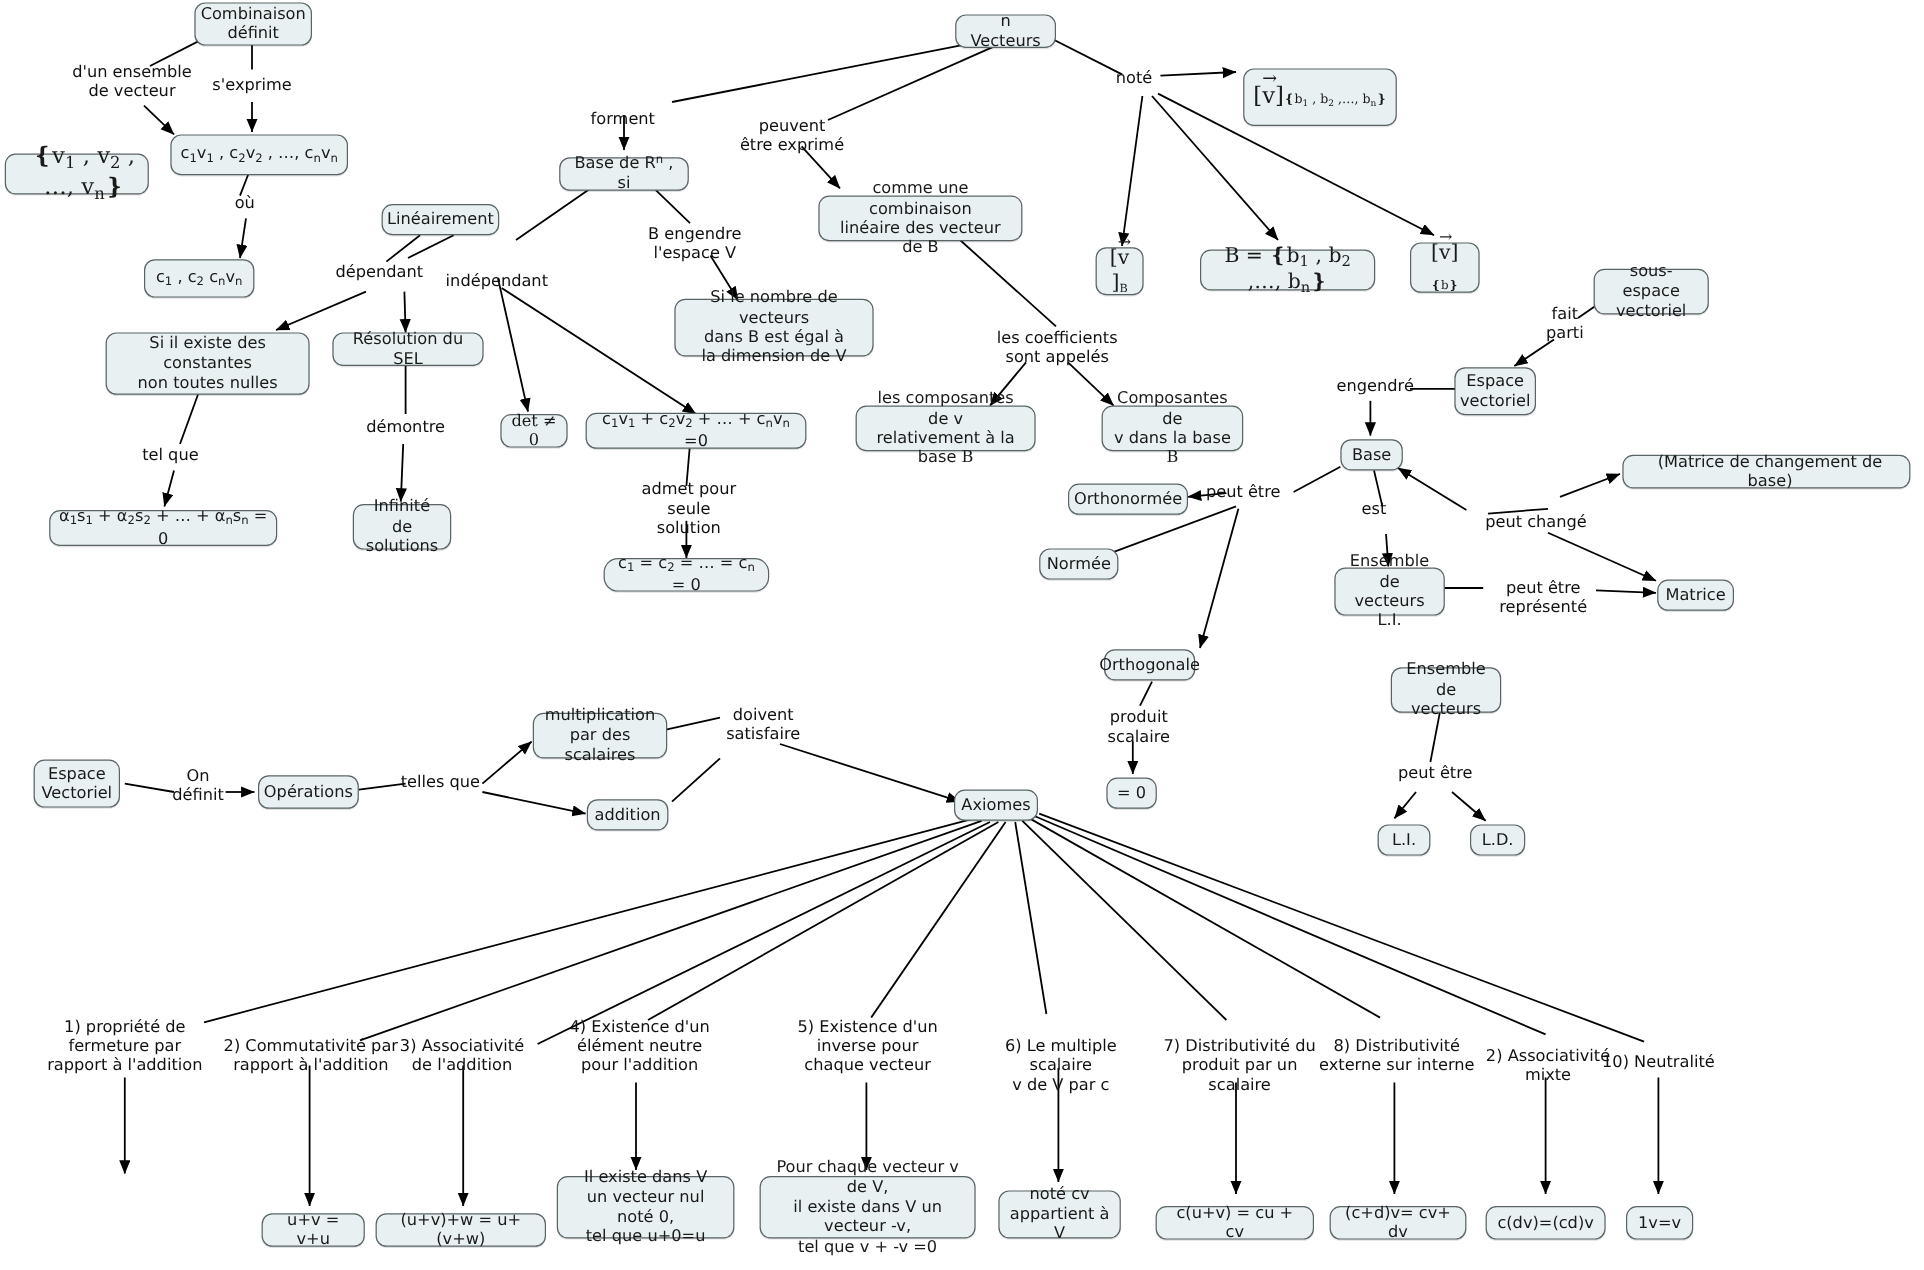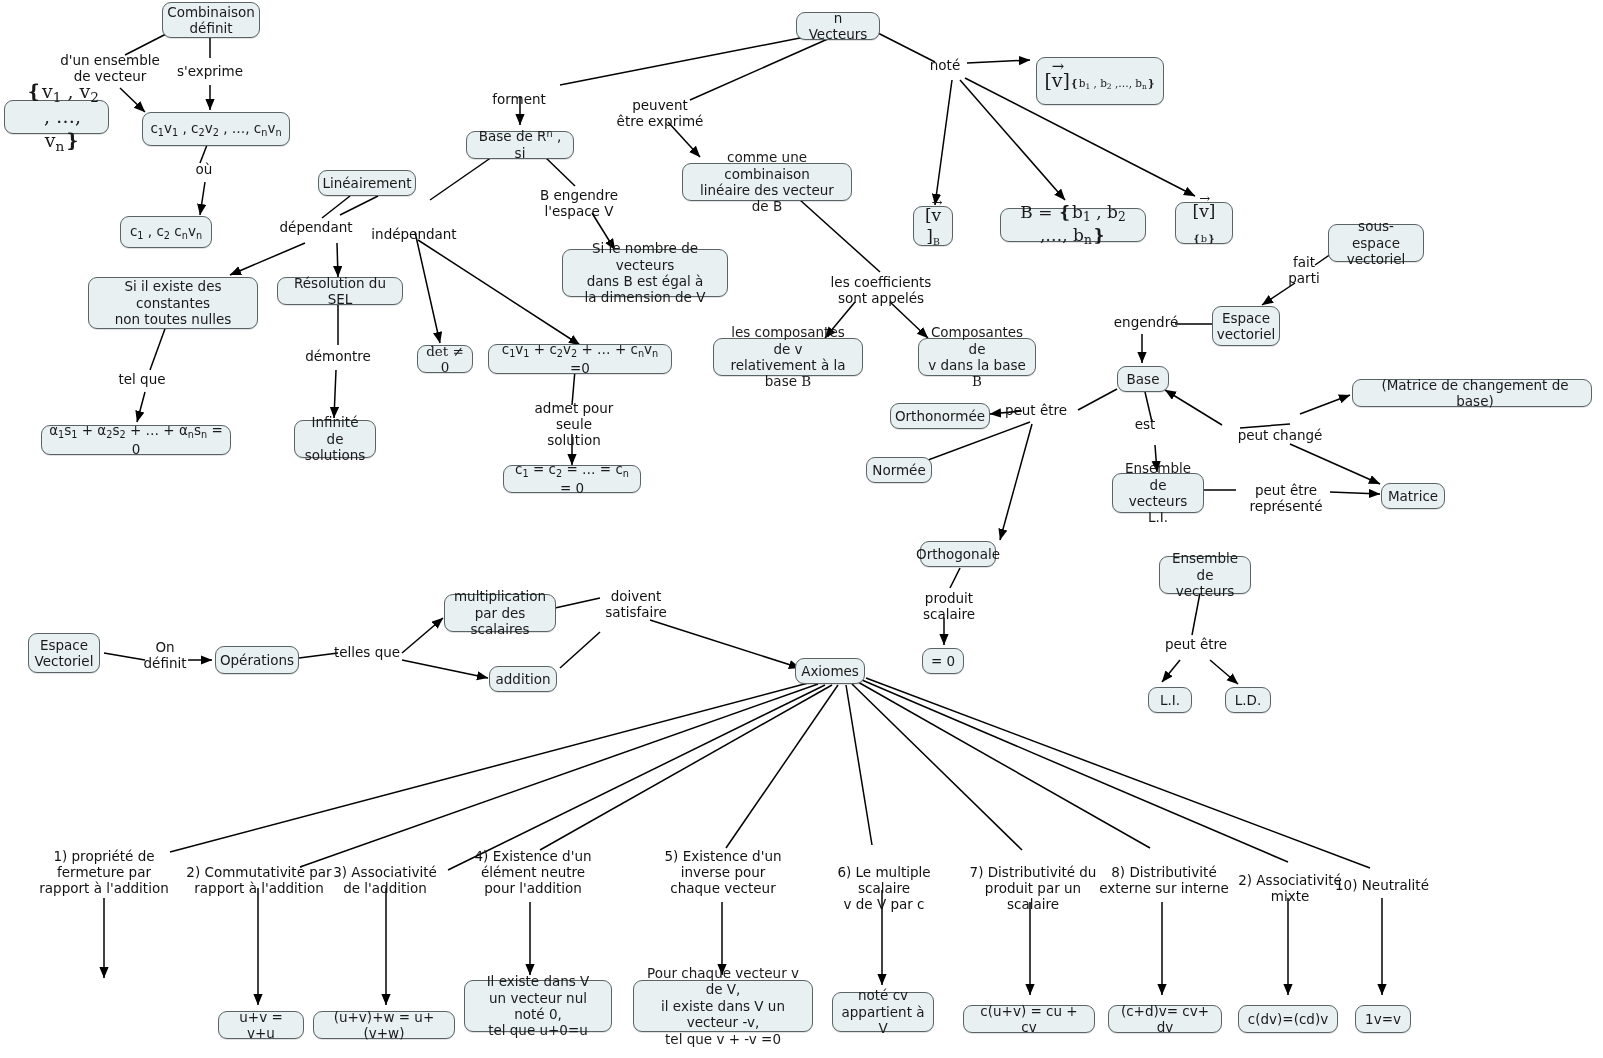--- a/index.html
+++ b/index.html
@@ -152,21 +152,21 @@
       <path d="M1030,902 L1030,995" marker-end="url(#ah)"></path>
       <path d="M1162,902 L1162,995" marker-end="url(#ah)"></path>
       <path d="M1288,898 L1288,995" marker-end="url(#ah)"></path>
       <path d="M1382,898 L1382,995" marker-end="url(#ah)"></path>
     </g>
   </svg>
 
   <div class="node" style="left:162px;top:2px;width:98px;height:36px;">Combinaison
 définit</div>
 
-  <div class="node big" style="left:4px;top:100px;width:105px;height:34px;padding-left:19px;">
+  <div class="node big" style="left:4px;top:128px;width:120px;height:34px;padding-left:19px;">
     <span class="serif">❴v<sub>1</sub> , v<sub>2</sub> , …, v<sub>n</sub>❵</span>
   </div>
 
   <div class="node" style="left:142px;top:112px;width:148px;height:34px;">
     <span>c<sub>1</sub>v<sub>1</sub> , c<sub>2</sub>v<sub>2</sub> , …, c<sub>n</sub>v<sub>n</sub></span>
   </div>
 
   <div class="node" style="left:120px;top:216px;width:92px;height:32px;">
     <span>c<sub>1</sub> , c<sub>2</sub>  c<sub>n</sub>v<sub>n</sub></span>
   </div>
@@ -213,21 +213,21 @@
     <span>c<sub>1</sub>v<sub>1</sub> + c<sub>2</sub>v<sub>2</sub> + … + c<sub>n</sub>v<sub>n</sub>  =0</span>
   </div>
 
   <div class="node" style="left:41px;top:425px;width:190px;height:30px;">
     <span>α<sub>1</sub>s<sub>1</sub> + α<sub>2</sub>s<sub>2</sub> + … + α<sub>n</sub>s<sub>n</sub> = 0</span>
   </div>
 
   <div class="node" style="left:294px;top:420px;width:82px;height:38px;">Infinité de
 solutions</div>
 
-  <div class="node" style="left:503px;top:465px;width:138px;height:28px;">
+  <div class="node" style="left:503px;top:465px;width:138px;height:28px;border-radius:12px;">
     <span>c<sub>1</sub> = c<sub>2</sub> = … = c<sub>n</sub> = 0</span>
   </div>
 
   <div class="node" style="left:713px;top:338px;width:150px;height:38px;">
     <span>les composantes de v<br>relativement à la base<span class="serif"> B</span></span>
   </div>
 
   <div class="node" style="left:918px;top:338px;width:118px;height:38px;">
     <span>Composantes de<br>v dans la base<span class="serif"> B</span></span>
   </div>

